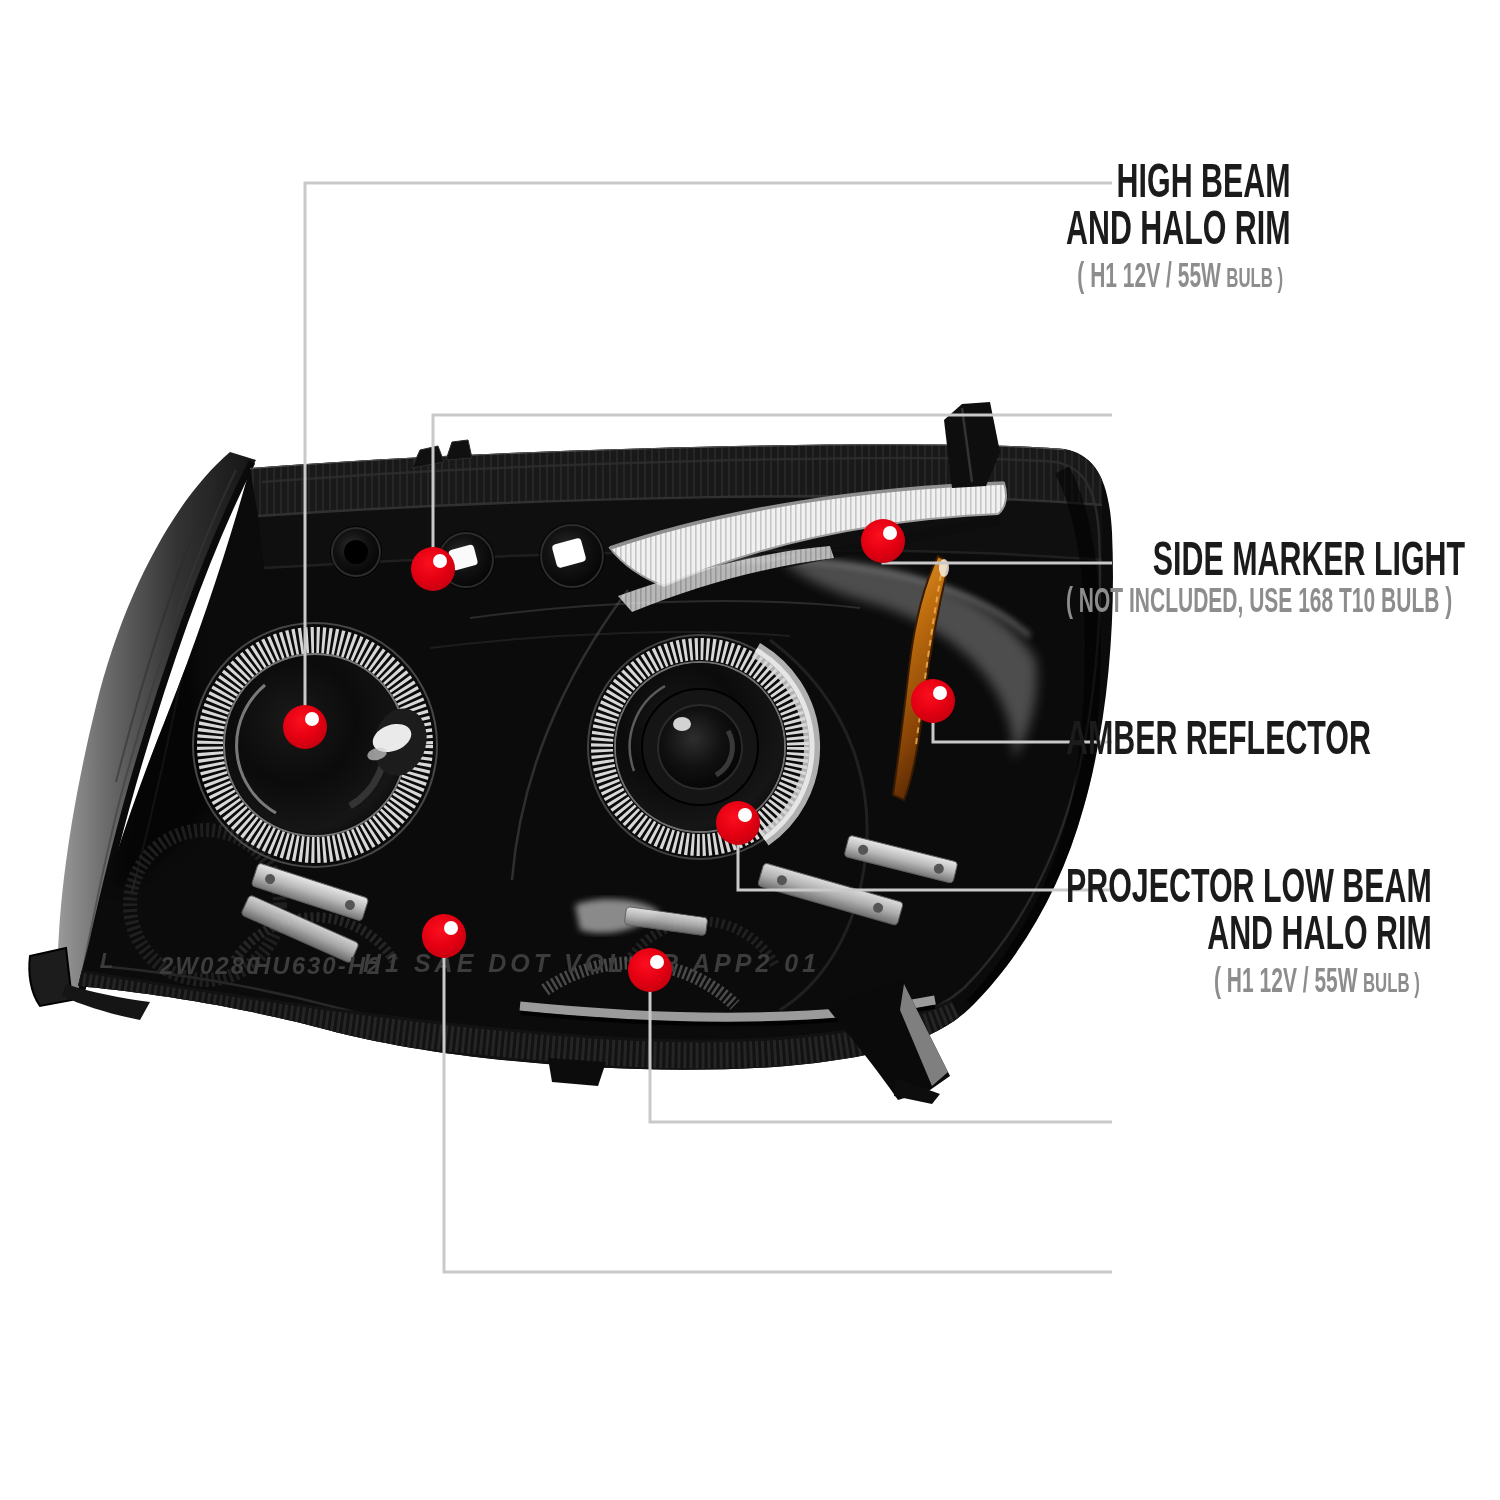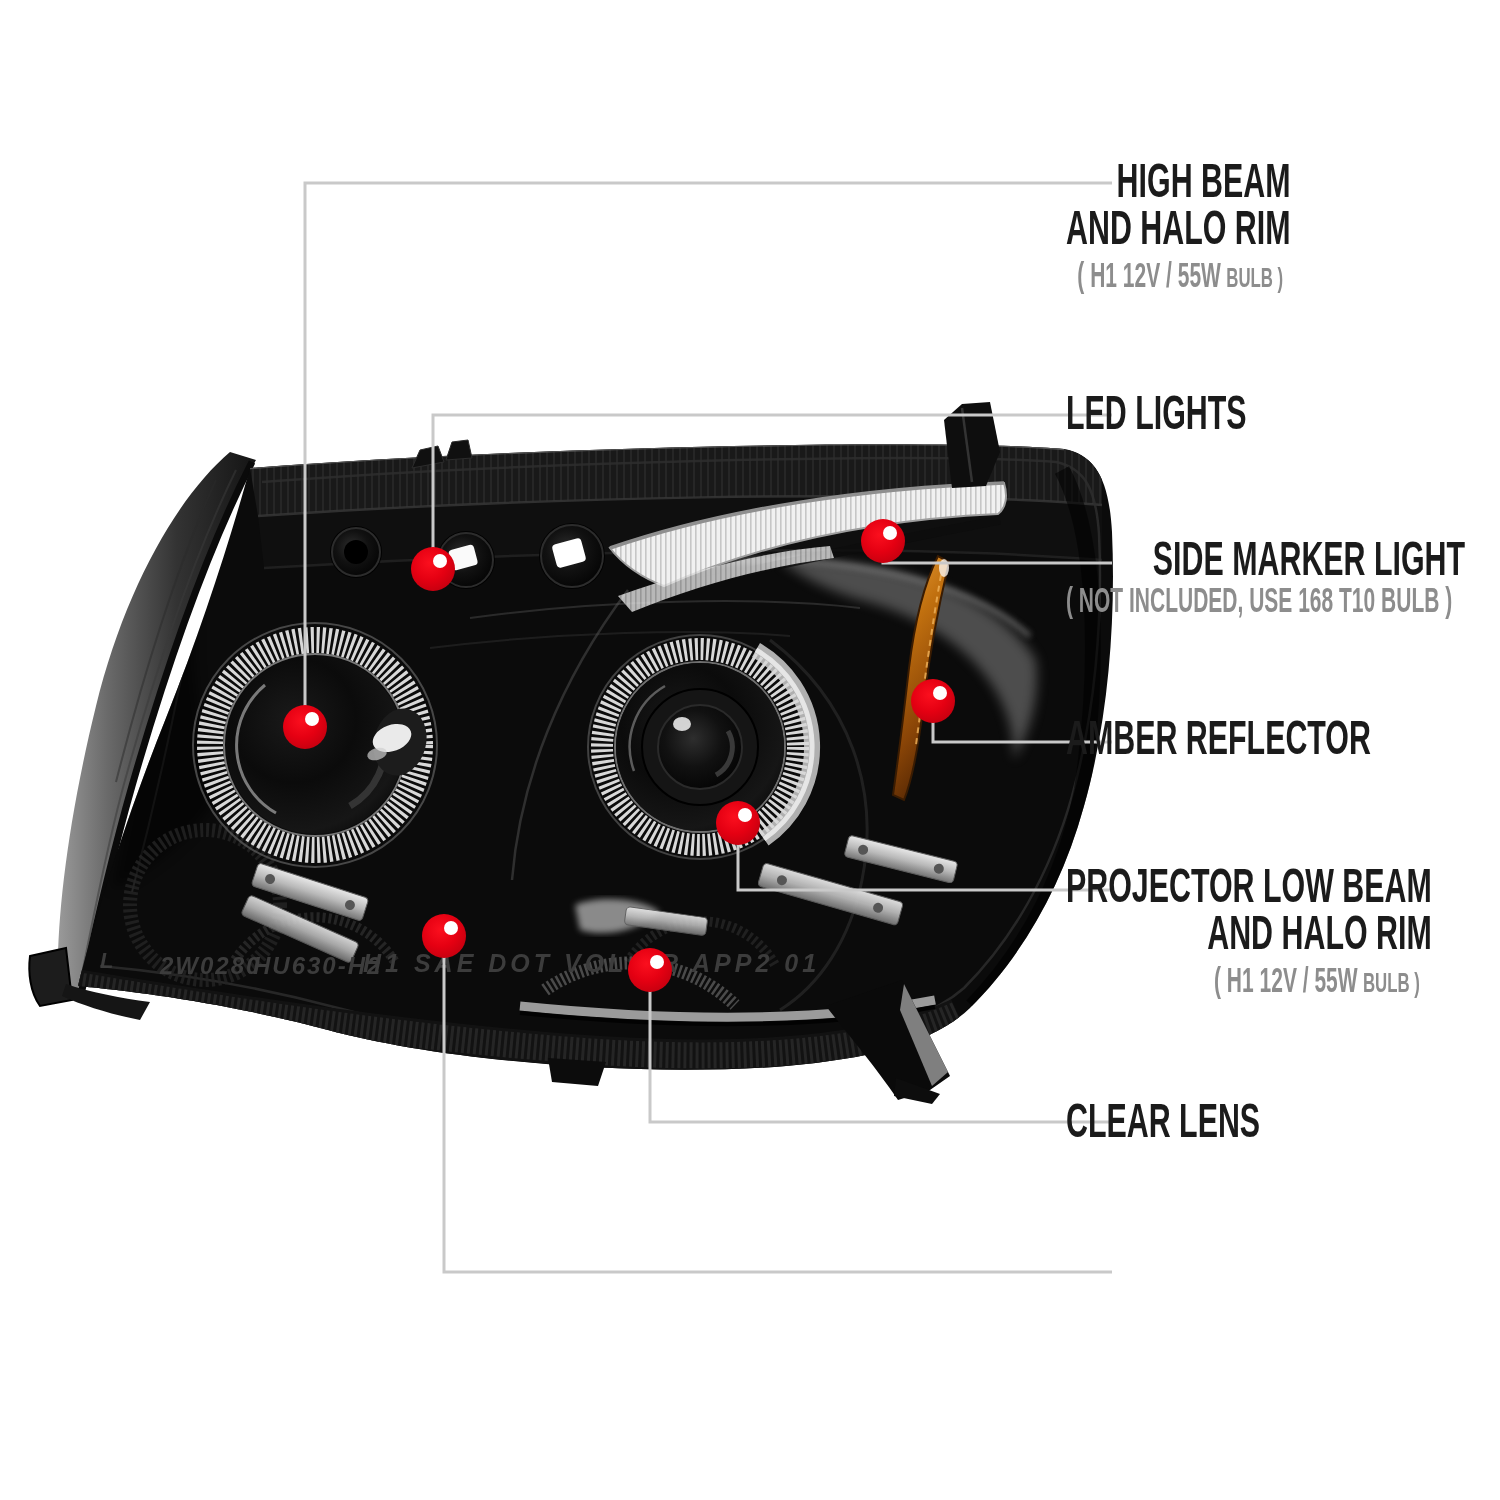--- a/index.html
+++ b/index.html
@@ -269,37 +269,31 @@
         </g>
   </g>
 </svg>
 
 <div class="callout" style="top:157px">
   <div class="c-main">HIGH BEAM</div>
   <div class="c-main">AND HALO RIM</div>
   <div class="c-sub"><span>( H1 12V / 55W</span><span class="c-sub-sm">BULB )</span></div>
 </div>
 
-<div class="callout" style="top:389px">
-  <div class="c-main">LED LIGHTS</div>
-</div>
 
 <div class="callout" style="top:535px">
   <div class="c-main">SIDE MARKER LIGHT</div>
   <div class="c-sub" style="margin-top:-4px"><span>( NOT INCLUDED, USE 168 T10  BULB )</span></div>
 </div>
 
 <div class="callout" style="top:714px">
   <div class="c-main">AMBER REFLECTOR</div>
 </div>
 
 <div class="callout" style="top:862px">
   <div class="c-main">PROJECTOR LOW BEAM</div>
   <div class="c-main">AND HALO RIM</div>
   <div class="c-sub"><span>( H1 12V / 55W</span><span class="c-sub-sm">BULB )</span></div>
 </div>
 
-<div class="callout" style="top:1097px">
-  <div class="c-main">CLEAR LENS</div>
-</div>
 
 
 </div>
 
 </body></html>

